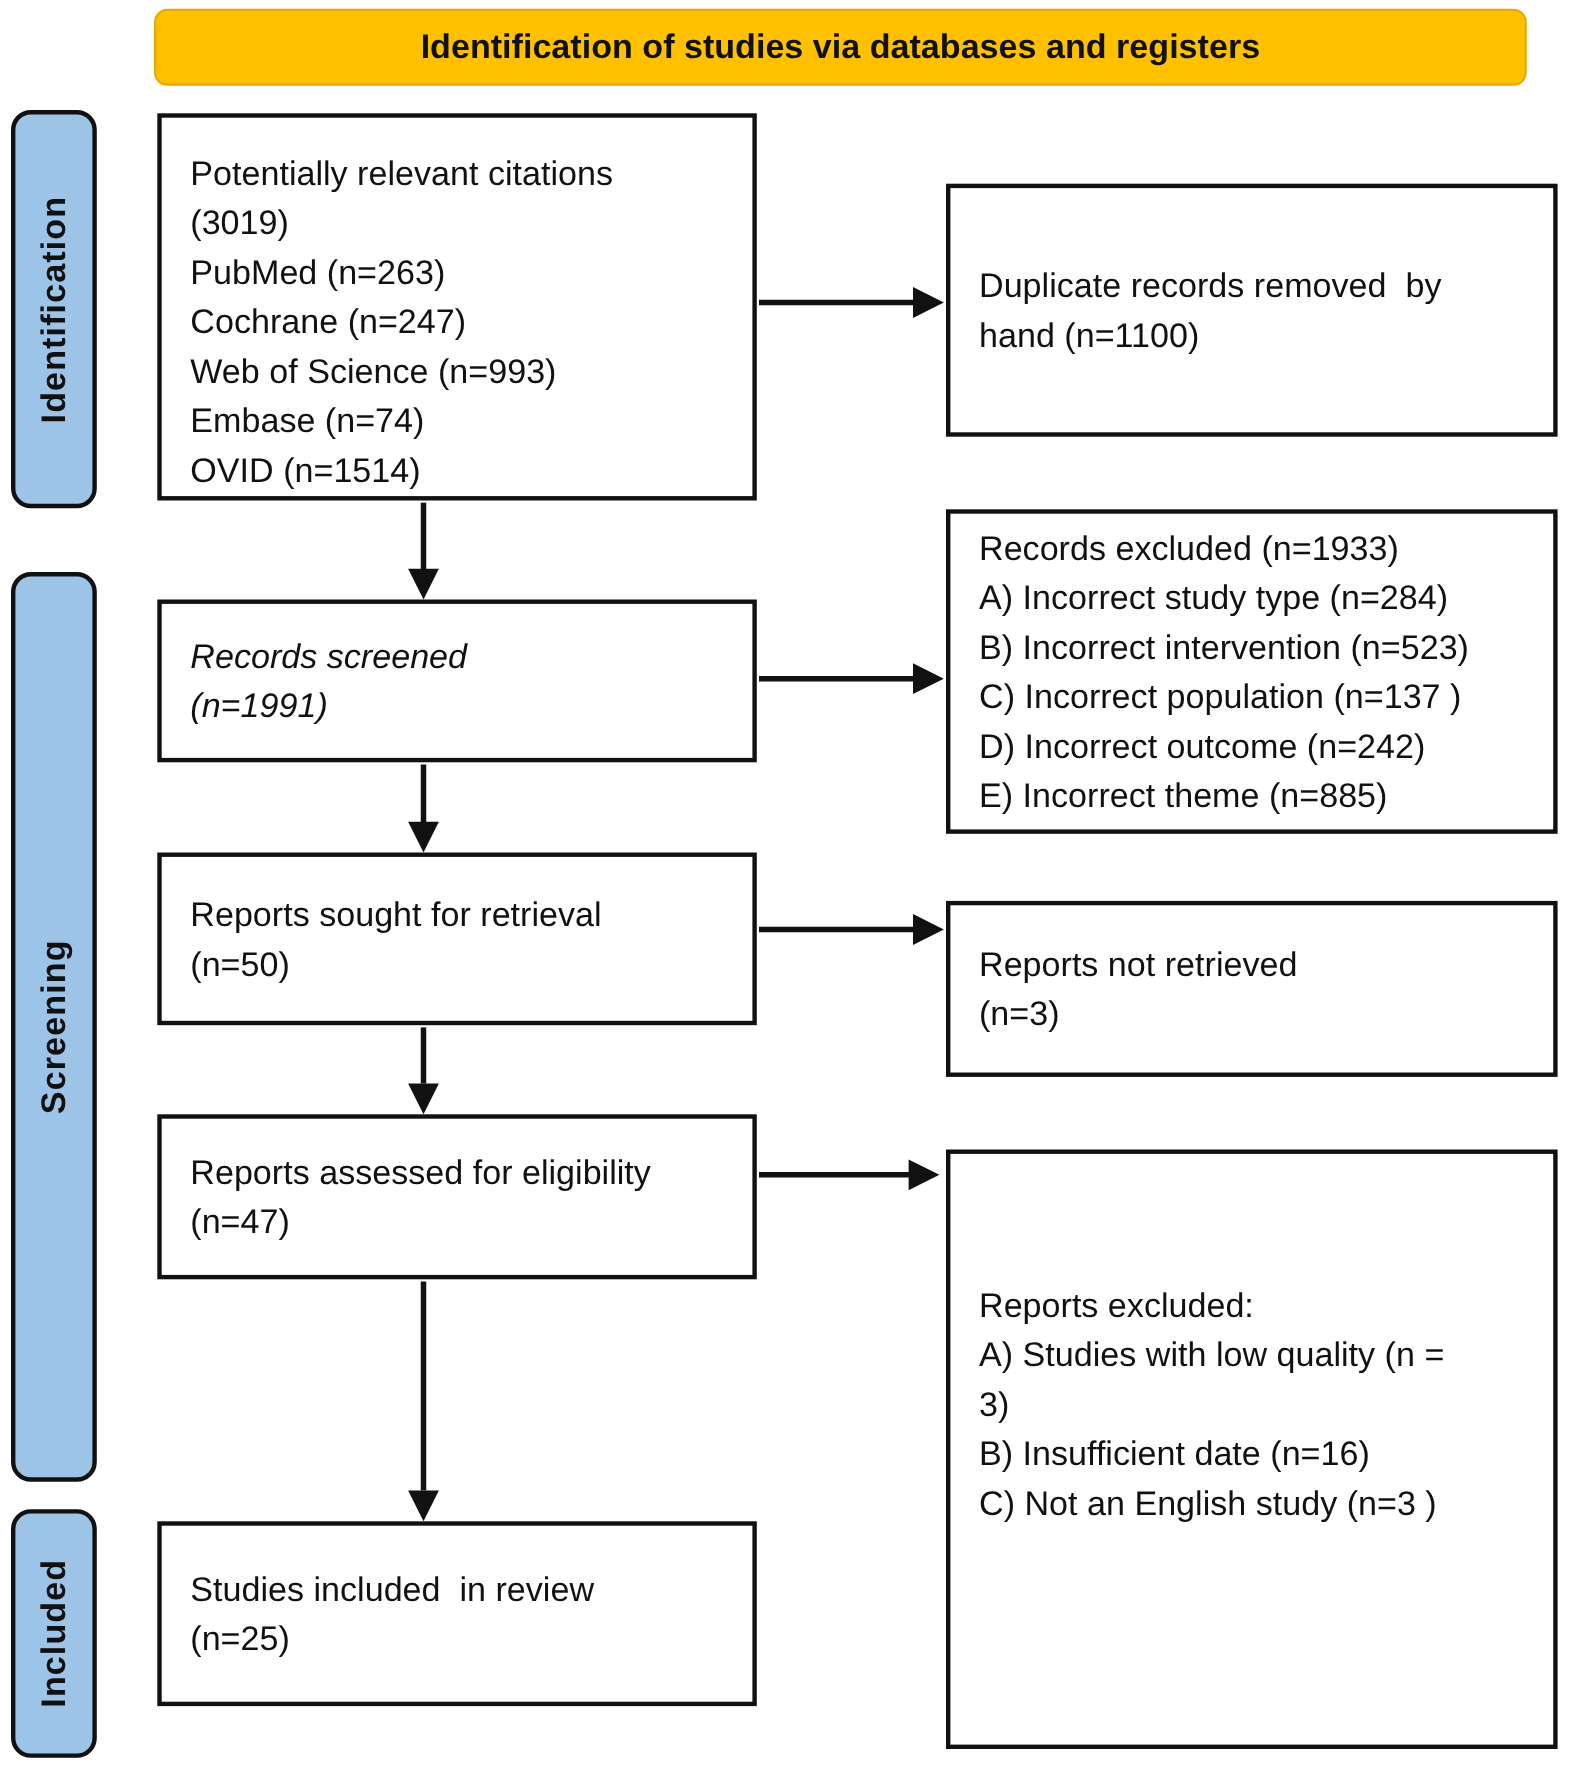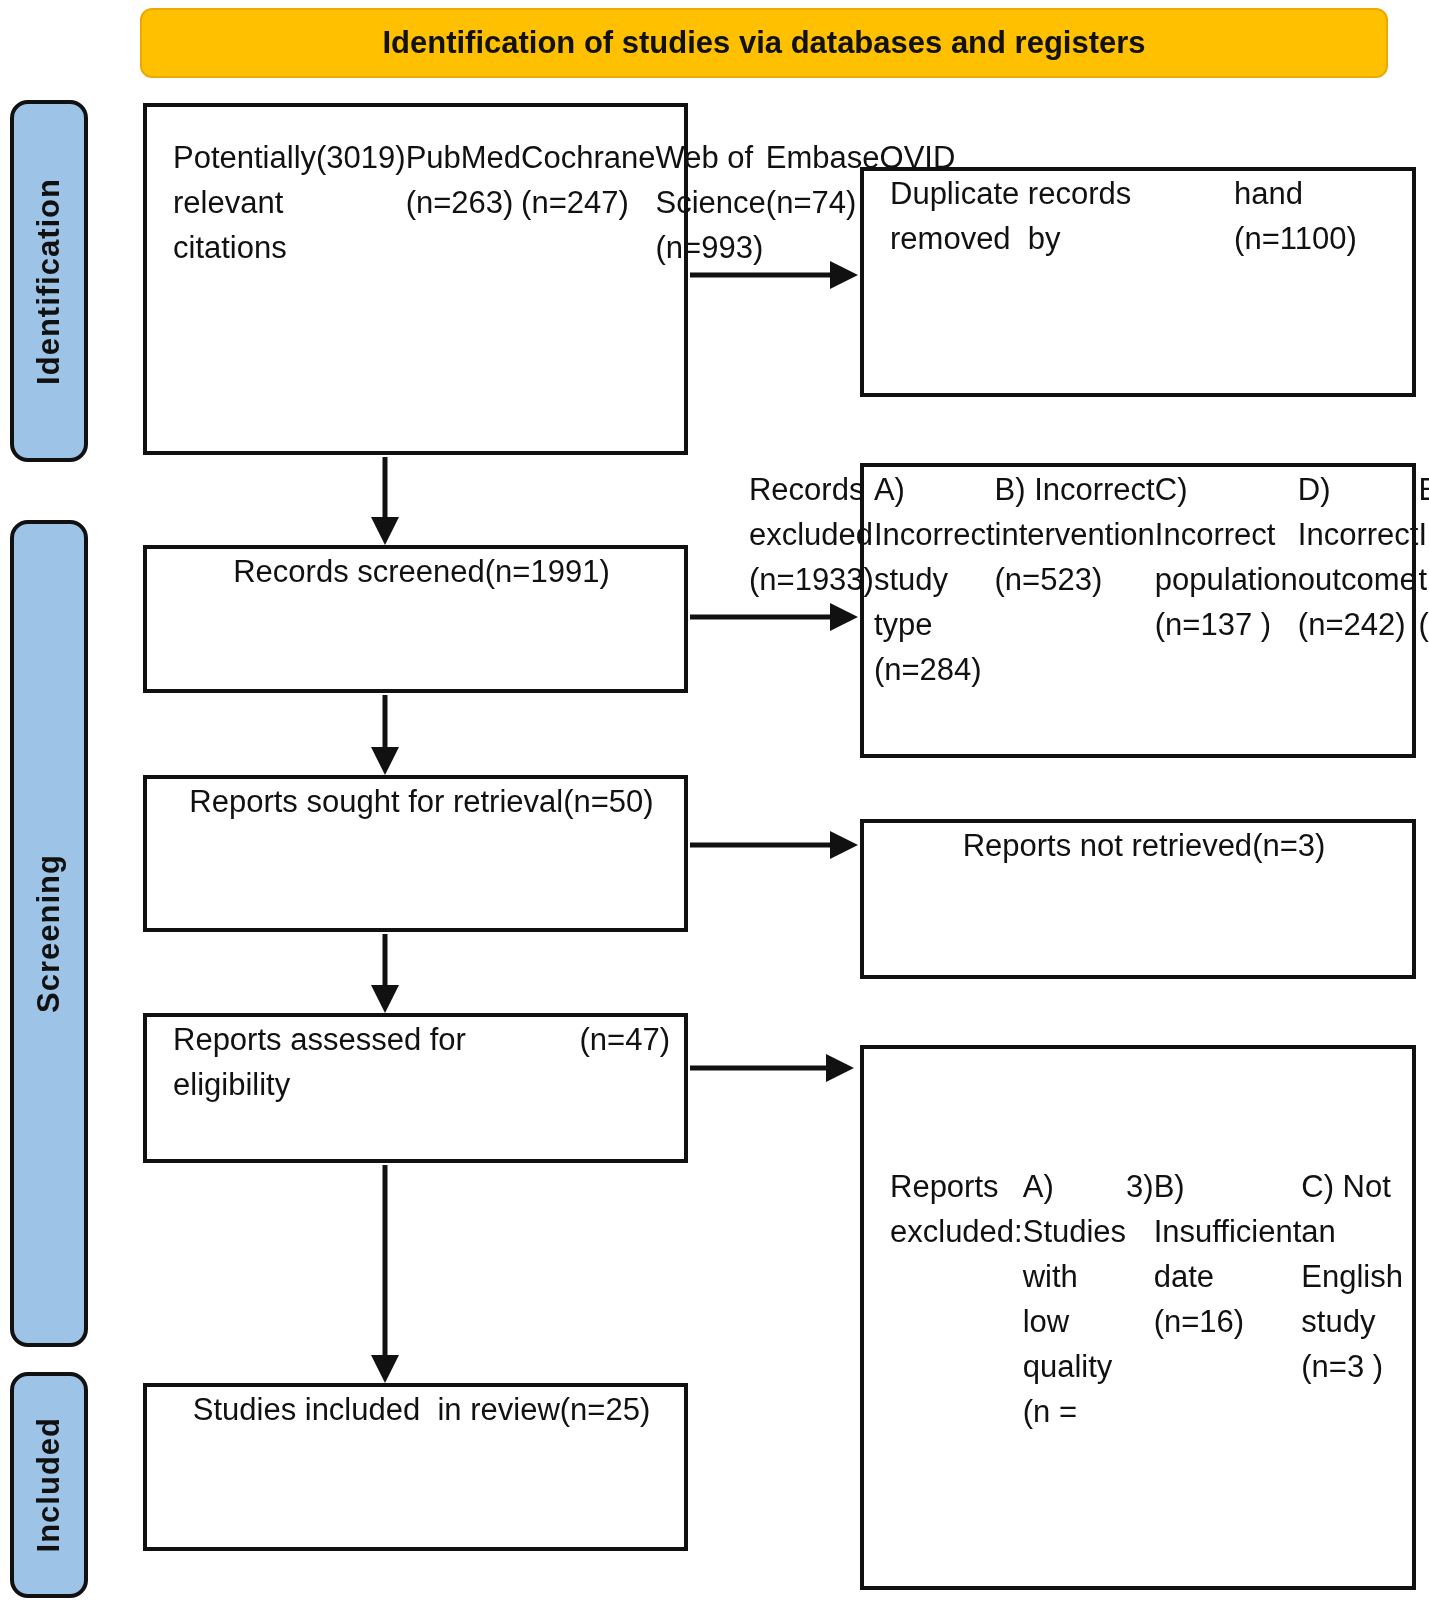--- a/index.html
+++ b/index.html
@@ -52,20 +52,21 @@
     color: #111111;
     letter-spacing: 1px;
     white-space: nowrap;
   }
   .flowbox {
     position: absolute;
     background: #ffffff;
     border: 4px solid #111111;
     box-sizing: border-box;
     display: flex;
+    flex-direction: column;
     justify-content: center;
     padding-left: 26px;
     padding-right: 14px;
   }
   .flowbox.top-align { justify-content: flex-start; }
   .flowbox .line {
     font-size: 31px;
     line-height: 45px;
     color: #111111;
     white-space: pre-wrap;
@@ -101,21 +102,21 @@
   <div class="flowbox top-align" style="left:143px; top:103px; width:545px; height:352px; padding-top:28px;">
     <span class="line">Potentially relevant citations</span>
     <span class="line">(3019)</span>
     <span class="line">PubMed (n=263)</span>
     <span class="line">Cochrane (n=247)</span>
     <span class="line">Web of Science (n=993)</span>
     <span class="line">Embase (n=74)</span>
     <span class="line">OVID (n=1514)</span>
   </div>
 
-  <div class="flowbox" style="left:143px; top:545px; width:545px; height:148px;">
+  <div class="flowbox" style="left:143px; top:545px; width:545px; height:148px;font-style:italic;">
     <span class="line">Records screened</span>
     <span class="line">(n=1991)</span>
   </div>
 
   <div class="flowbox" style="left:143px; top:775px; width:545px; height:157px;">
     <span class="line">Reports sought for retrieval</span>
     <span class="line">(n=50)</span>
   </div>
 
   <div class="flowbox" style="left:143px; top:1013px; width:545px; height:150px;">

